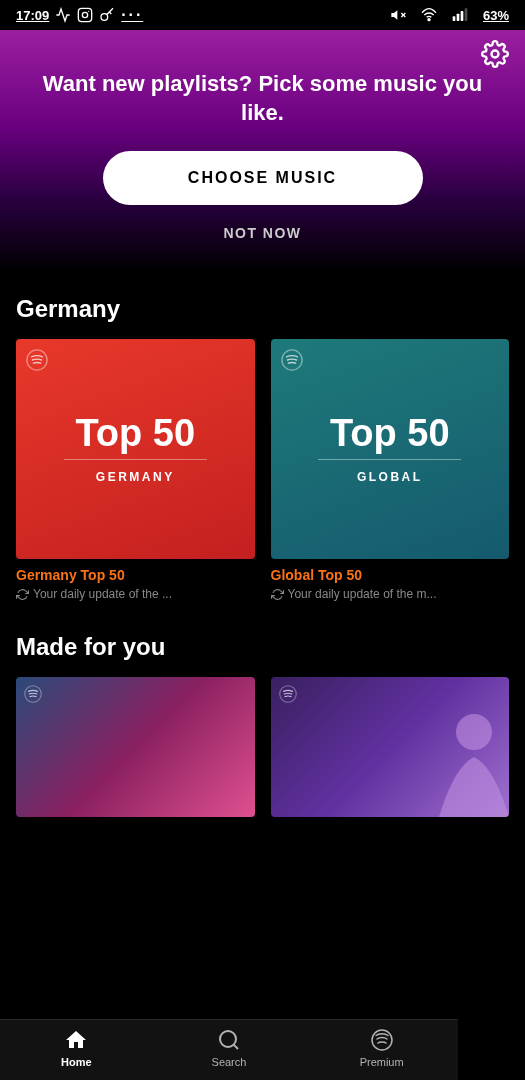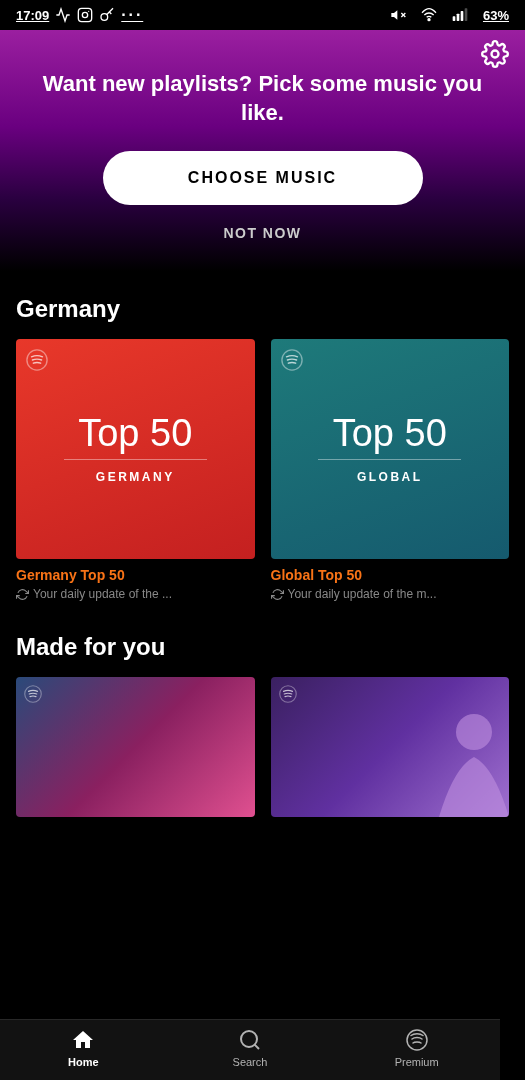--- a/index.html
+++ b/index.html
@@ -132,21 +132,21 @@
       position: absolute;
       top: 10px;
       left: 10px;
       width: 22px;
       height: 22px;
       opacity: 0.7;
     }
 
     .card-top50-label {
       font-size: 38px;
-      font-weight: 400;
+      font-weight: 700;
       color: #fff;
       line-height: 1;
       margin-bottom: 7px;
     }
 
     .card-divider {
       width: 60%;
       height: 1px;
       background: rgba(255,255,255,0.4);
       margin-bottom: 10px;
@@ -216,21 +216,21 @@
       width: 18px;
       height: 18px;
       opacity: 0.7;
     }
 
     
     .bottom-nav {
       position: fixed;
       bottom: 0;
       left: 0;
-      width: 500px;
+      width: 458px;
       background: #121212;
       border-top: 1px solid #282828;
       display: flex;
       justify-content: space-around;
       align-items: center;
       padding: 8px 0 12px;
       z-index: 100;
     }
 
     .nav-item {

